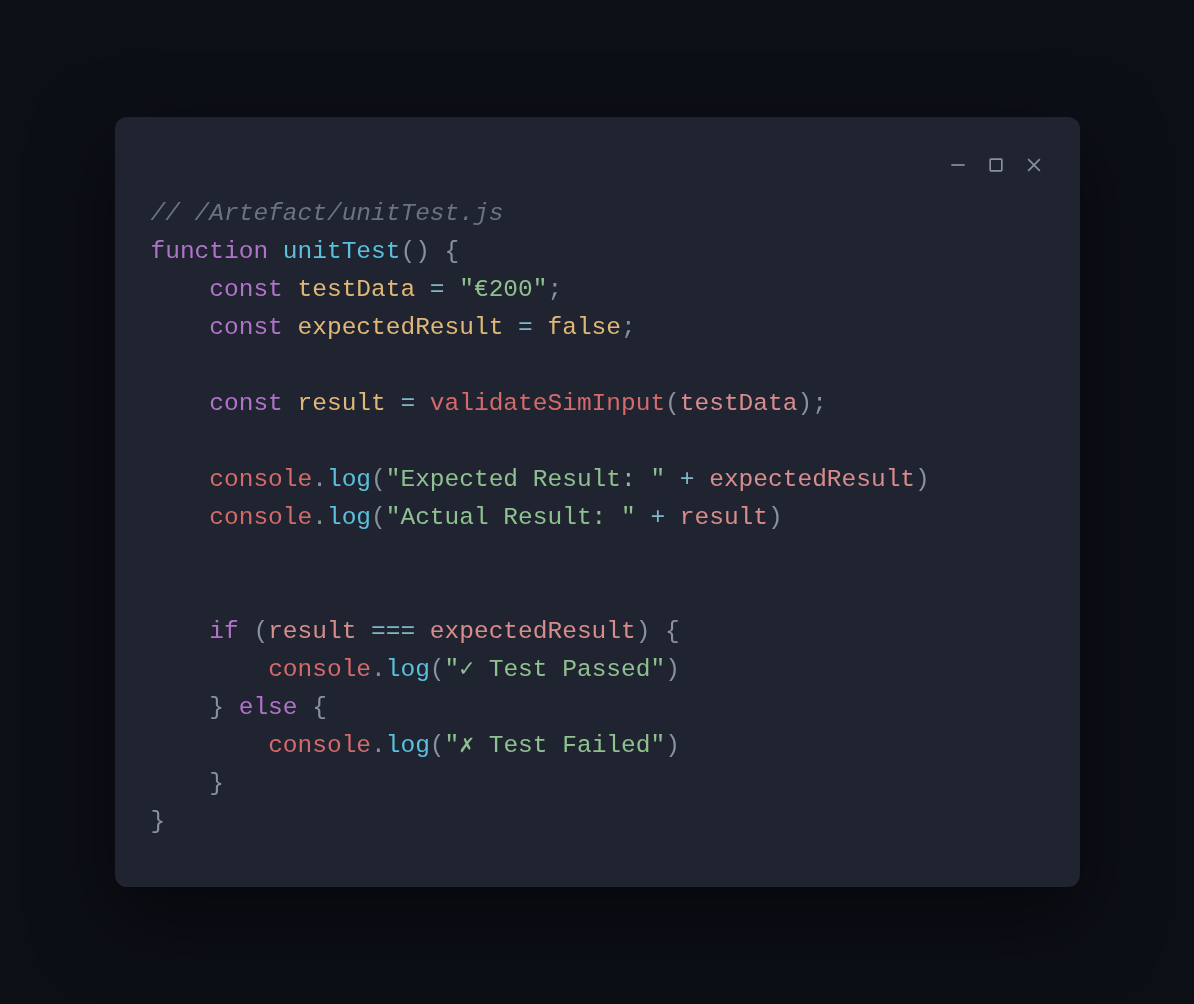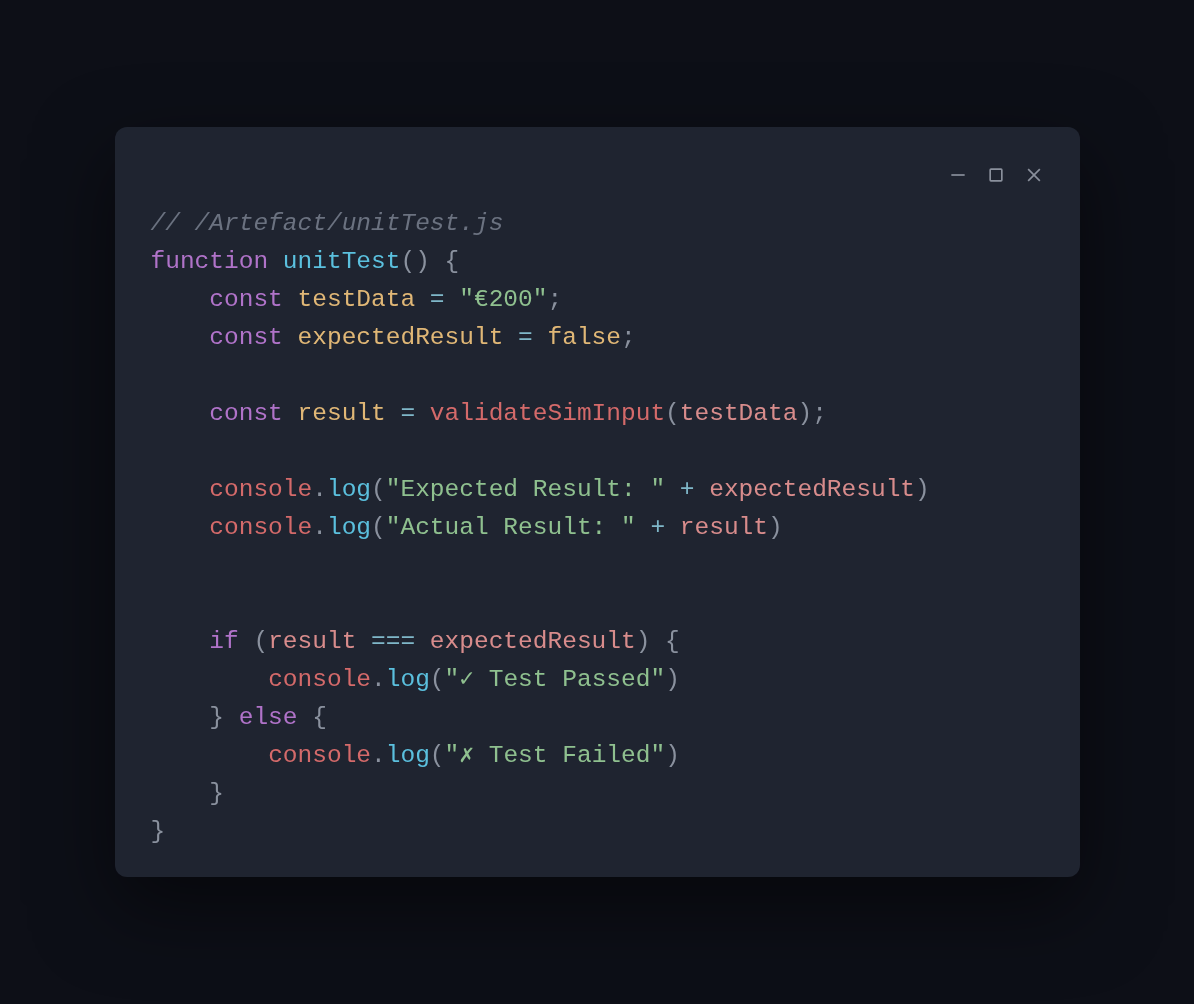--- a/index.html
+++ b/index.html
@@ -14,21 +14,21 @@
       display: flex;
       align-items: center;
       justify-content: center;
       font-family: 'Menlo', 'Monaco', 'Consolas', 'Courier New', monospace;
     }
     .window {
       width: 965px;
       background: #1f2430;
       border-radius: 12px;
       box-shadow: 0 30px 80px rgba(0,0,0,0.5);
-      padding: 30px 30px 26px 30px;
+      padding: 30px 30px 46px 30px;
       position: relative;
     }
     .window-controls {
       display: flex;
       justify-content: flex-end;
       align-items: center;
       gap: 18px;
       padding: 8px 6px 20px 0;
     }
     .win-icon {

